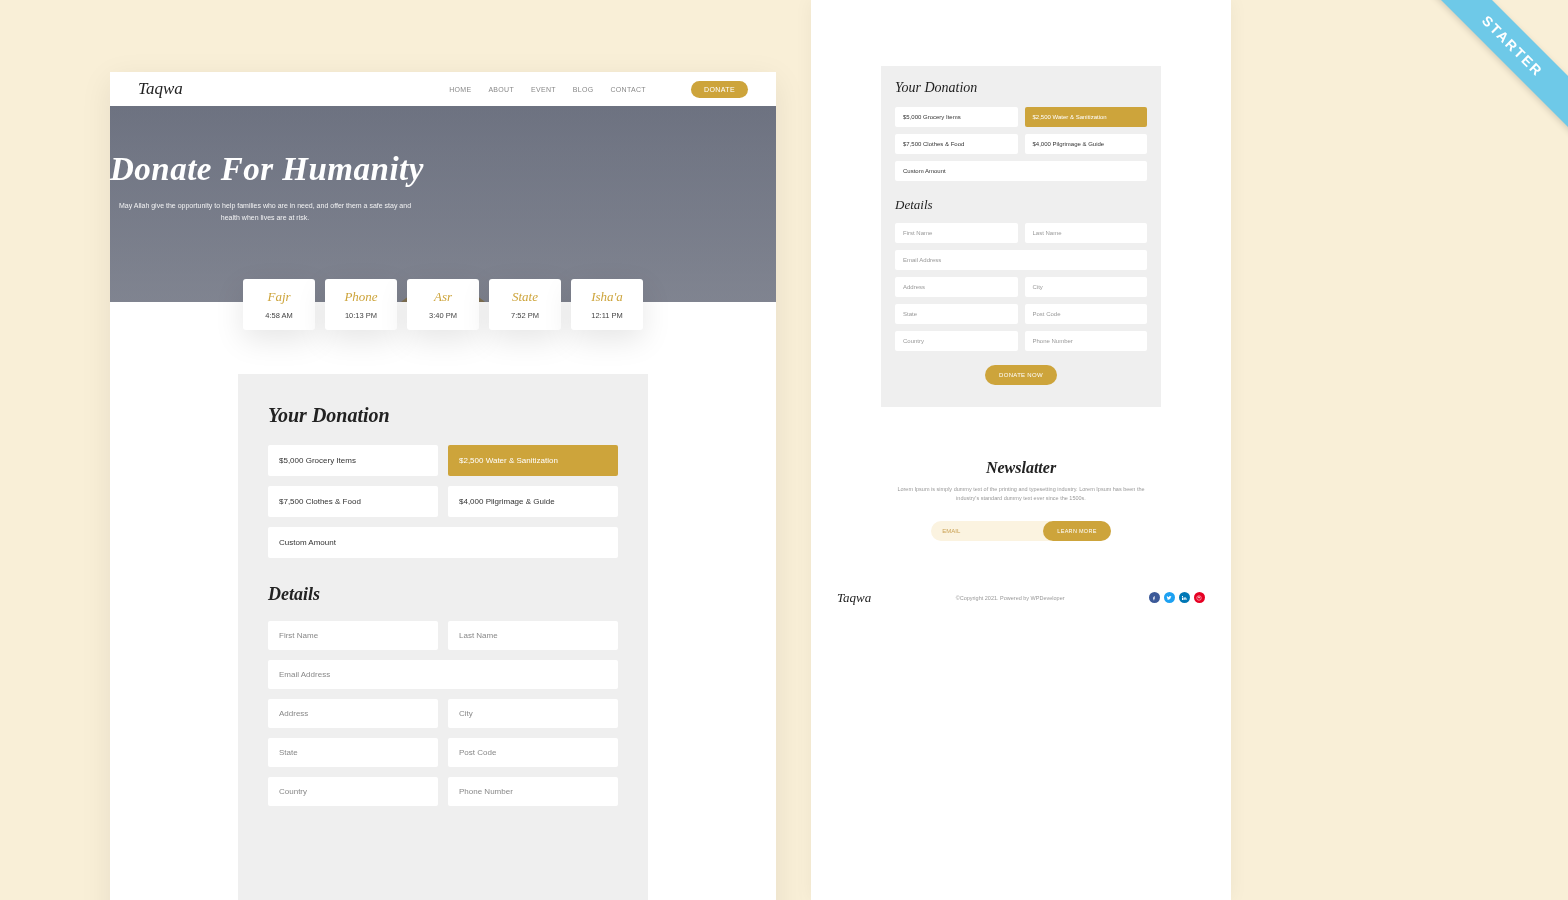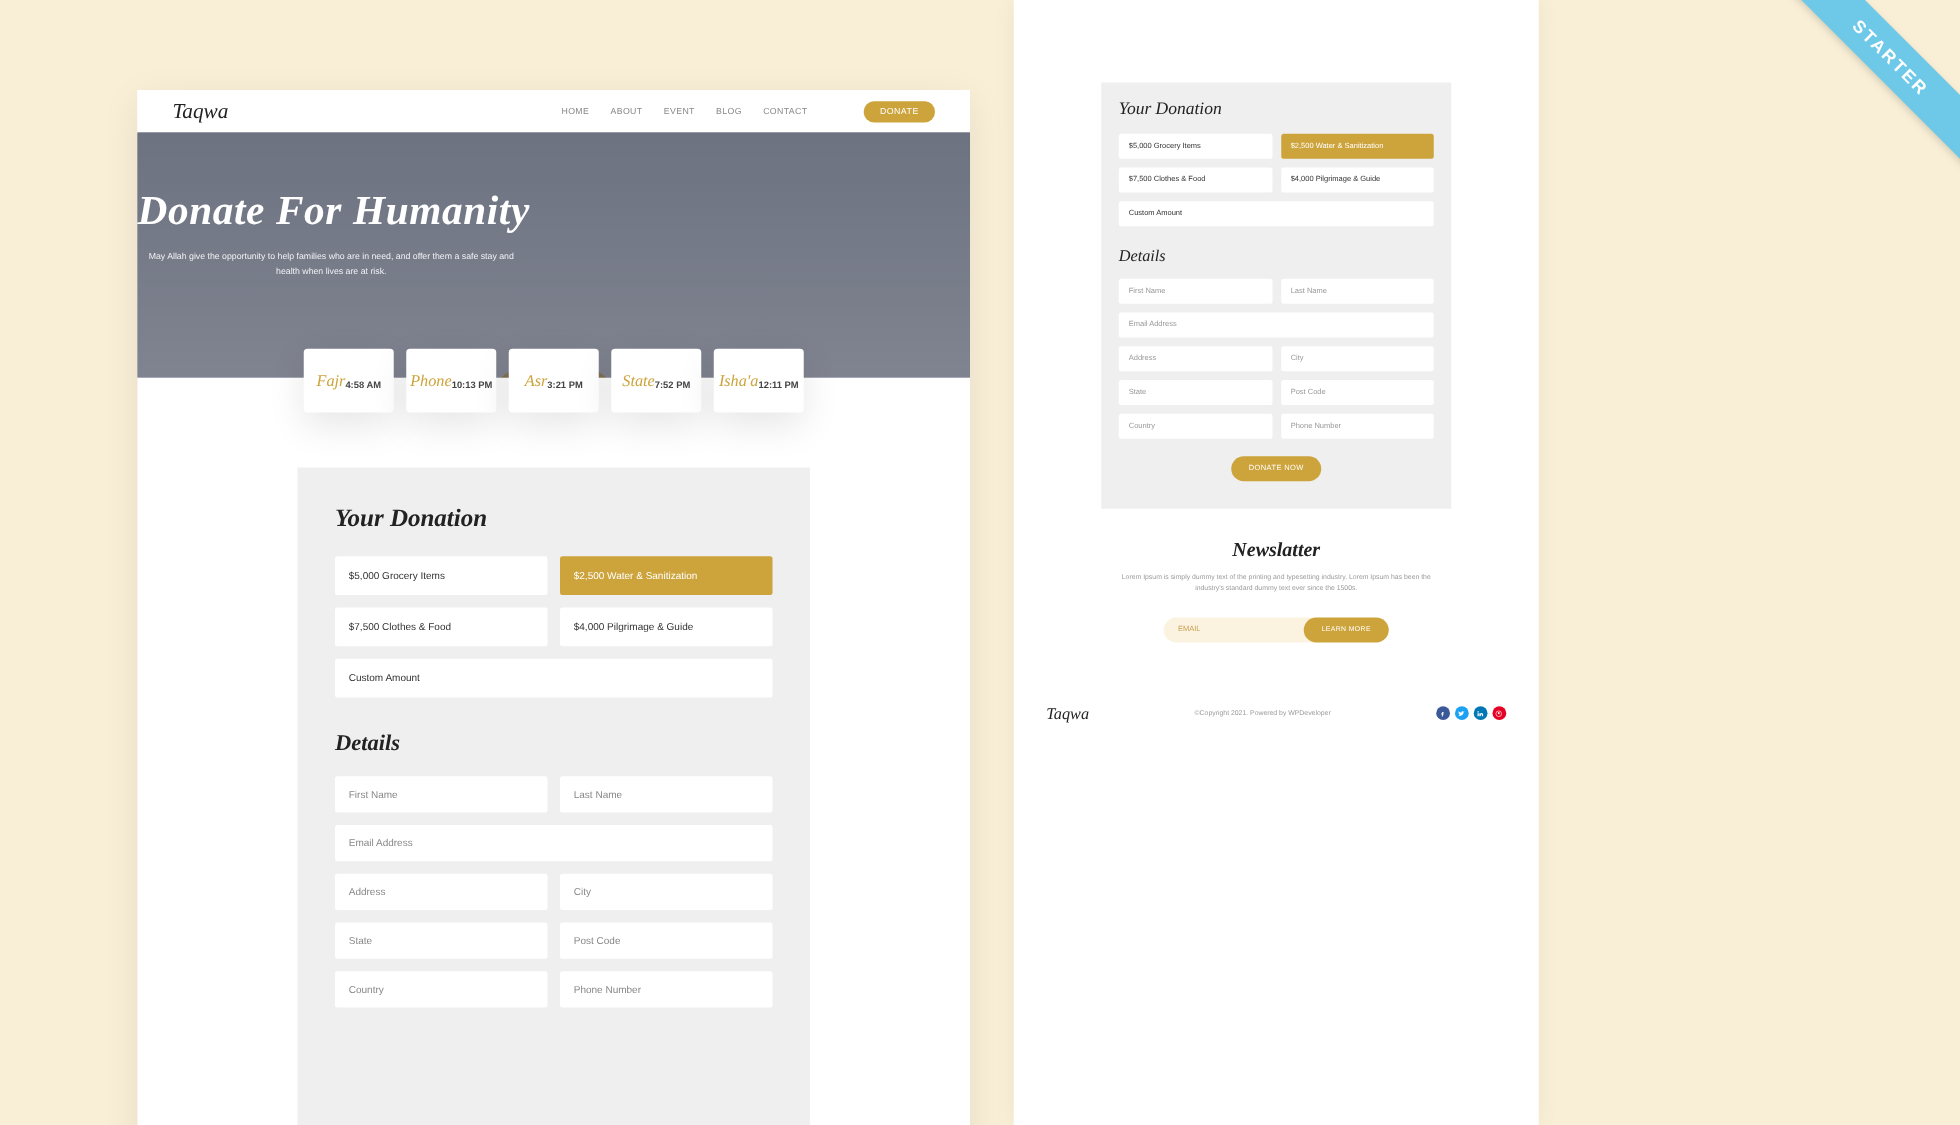--- a/index.html
+++ b/index.html
@@ -13,23 +13,23 @@
 .script { font-family:'Brush Script MT',cursive; }
 .logo { font-size:17px; color:#222; font-style:italic; margin-left:14px;}
 .nav { display:flex; gap:17px; margin-left:auto; font-size:7px; color:#888; letter-spacing:.3px; }
 .nav span { cursor:pointer; }
 .btn-donate { margin-left:45px; background:#cda43b; color:#fff; font-size:7px; padding:5px 13px; border-radius:12px; letter-spacing:.4px; cursor:pointer; }
 
 .hero { position:relative; height:196px; background:linear-gradient(rgba(70,75,90,.55),rgba(70,75,90,.55)),radial-gradient(ellipse 200px 180px at 50% 120%,#c9a14a 0 60px,transparent 61px),linear-gradient(#9da2b0,#c6c9d2); background-color:#9ea3b1; display:flex; flex-direction:column; color:#fff; padding-top:45px; }
 .hero h1 { font-family:'Brush Script MT',cursive; font-size:33px; letter-spacing:.5px; font-style:italic; }
 .hero p { font-size:7px; margin-top:12px; text-align:center; line-height:1.7; opacity:.9; max-width:310px; }
 .prayers { position:absolute; left:50%; transform:translateX(-50%); bottom:-28px; display:flex; gap:10px; }
-.pcard { width:72px; height:51px; background:#fff; box-shadow:0 10px 30px rgba(0,0,0,.10); border-radius:3px; display:flex; flex-direction:row; align-items:center; justify-content:center; }
+.pcard { width:72px; height:51px; background:#fff; box-shadow:0 10px 30px rgba(0,0,0,.10); border-radius:3px; display:flex; flex-direction:column; align-items:center; justify-content:center; }
 .pcard .pn { font-family:'Brush Script MT',cursive; font-size:13px; color:#cda43b; font-style:italic; }
-.pcard .pt { font-size:7.5px; color:#444; margin-top:6px; font-weight:700; }
+.pcard .pt { font-size:7.5px; color:#444; margin-top:6px; font-weight:400; }
 
 .block { background:#efefef; margin:72px auto 0; width:410px; padding:30px 30px 160px; }
 .block h2 { font-family:'Brush Script MT',cursive; font-size:20px; color:#222; font-style:italic; margin-bottom:18px; }
 .grid2 { display:grid; grid-template-columns:1fr 1fr; gap:10px; }
 .chip { background:#fff; font-size:8px; color:#333; padding:11px 11px; border-radius:2px; cursor:pointer; }
 .chip.active { background:#cda43b; color:#fff; }
 .chip.full { grid-column:1/3; }
 .block h3 { font-family:'Brush Script MT',cursive; font-size:18px; color:#222; font-style:italic; margin:26px 0 16px; }
 .field { background:#fff; font-size:8px; color:#888; padding:10px 11px; border-radius:2px; }
 
@@ -37,21 +37,21 @@
 .rblock .rt { font-family:'Brush Script MT',cursive; font-size:14px; color:#222; font-style:italic; margin-bottom:11px; }
 .rgrid { display:grid; grid-template-columns:1fr 1fr; gap:7px; }
 .rchip { background:#fff; font-size:6px; color:#333; padding:7px 8px; border-radius:2px; cursor:pointer; }
 .rchip.active { background:#cda43b; color:#fff; }
 .rchip.full { grid-column:1/3; }
 .rblock .rt2 { font-family:'Brush Script MT',cursive; font-size:13px; color:#222; font-style:italic; margin:16px 0 10px; }
 .rfield { background:#fff; font-size:6px; color:#999; padding:7px 8px; border-radius:2px; }
 .rfield.full { grid-column:1/3; }
 .donatenow { display:block; margin:14px auto 0; background:#cda43b; color:#fff; font-size:6px; padding:7px 14px; border-radius:11px; letter-spacing:.3px; cursor:pointer; width:fit-content; }
 
-.news { text-align:center; margin-top:25px; padding:0 60px; }
+.news { text-align:center; margin-top:52px; padding:0 60px; }
 .news h3 { font-family:'Brush Script MT',cursive; font-size:16px; color:#222; font-style:italic; }
 .news p { font-size:5.5px; color:#999; margin-top:8px; line-height:1.6; max-width:260px; margin-left:auto; margin-right:auto; }
 .newsrow { display:flex; justify-content:center; align-items:center; margin-top:18px; gap:0; }
 .newsin { background:#fbf3e0; font-size:6px; color:#caa254; padding:7px 11px; width:120px; border-radius:10px 0 0 10px; text-align:left; }
 .newsbtn { background:#cda43b; color:#fff; font-size:5.5px; padding:7px 14px; border-radius:11px; margin-left:-8px; cursor:pointer; letter-spacing:.3px; }
 
 .ftr { display:flex; align-items:center; justify-content:space-between; padding:0 26px; margin-top:42px; height:30px; }
 .ftr .fl { font-family:'Brush Script MT',cursive; font-size:13px; color:#222; font-style:italic; }
 .ftr .fc { font-size:5.5px; color:#999; }
 .ftr .fs { display:flex; gap:4px; }
@@ -84,21 +84,21 @@
         <div class="pcard">
             <div class="pn">Fajr</div>
             <div class="pt">4:58 AM</div>
           </div>
         <div class="pcard">
             <div class="pn">Phone</div>
             <div class="pt">10:13 PM</div>
           </div>
         <div class="pcard">
             <div class="pn">Asr</div>
-            <div class="pt">3:21 PM</div>
+            <div class="pt">3:40 PM</div>
           </div>
         <div class="pcard">
             <div class="pn">State</div>
             <div class="pt">7:52 PM</div>
           </div>
         <div class="pcard">
             <div class="pn">Isha'a</div>
             <div class="pt">12:11 PM</div>
           </div>
       </div>

